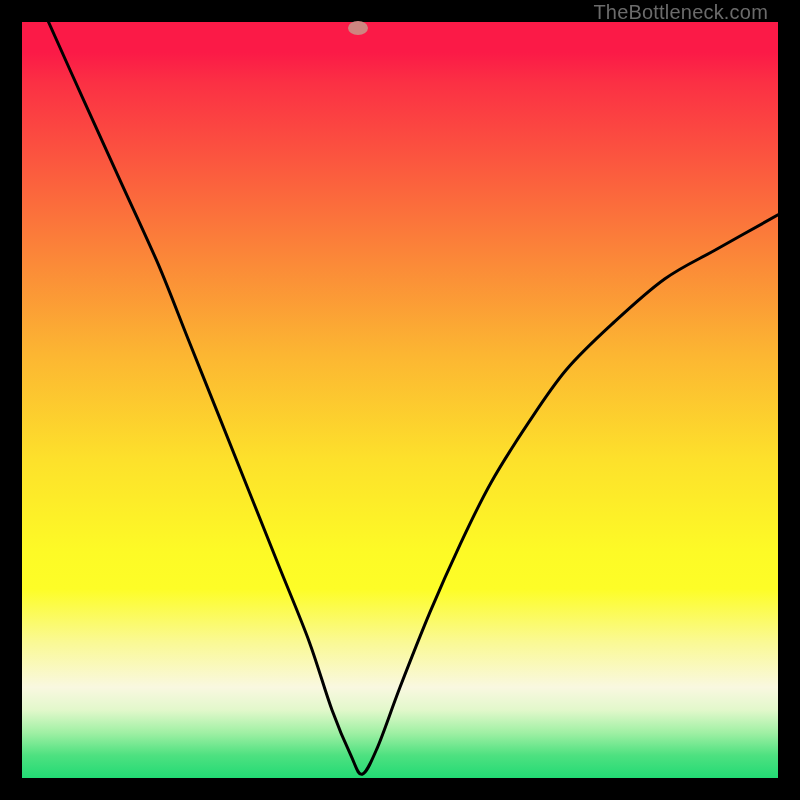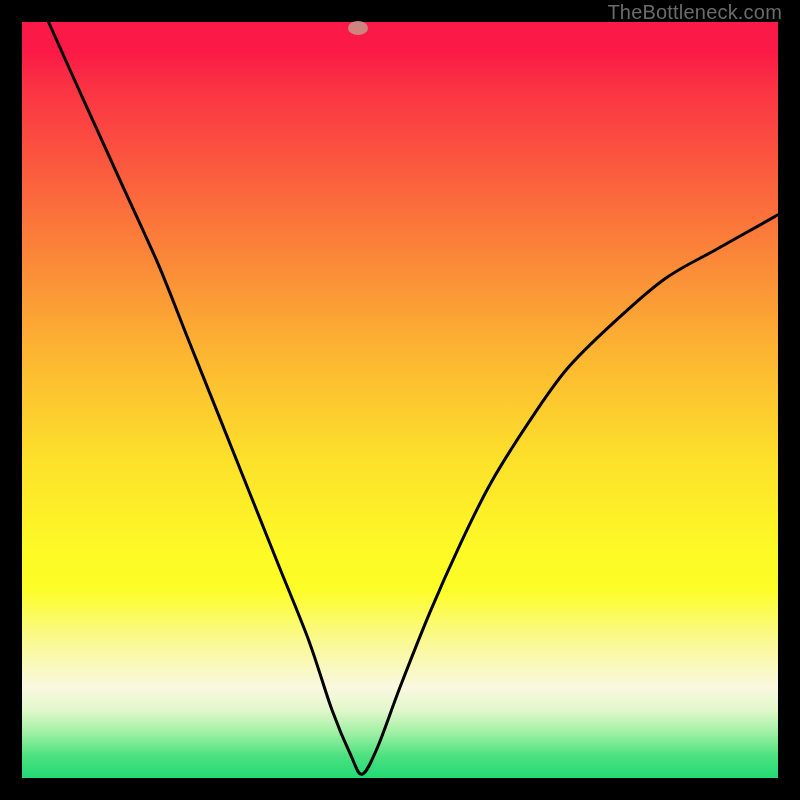--- a/index.html
+++ b/index.html
@@ -54,21 +54,21 @@
     width: 20px;
     height: 14px;
     border-radius: 50%;
     background: #ce8580;
     transform: translate(-50%, -50%);
   }
 
   .watermark {
     position: absolute;
     top: 1px;
-    right: 18px;
+    right: 32px;
     color: #6b6b6b;
     font-size: 20px;
     font-weight: 500;
     letter-spacing: 0.2px;
   }
 </style>
 </head>
 <body>
 
 <div class="watermark">TheBottleneck.com</div>

